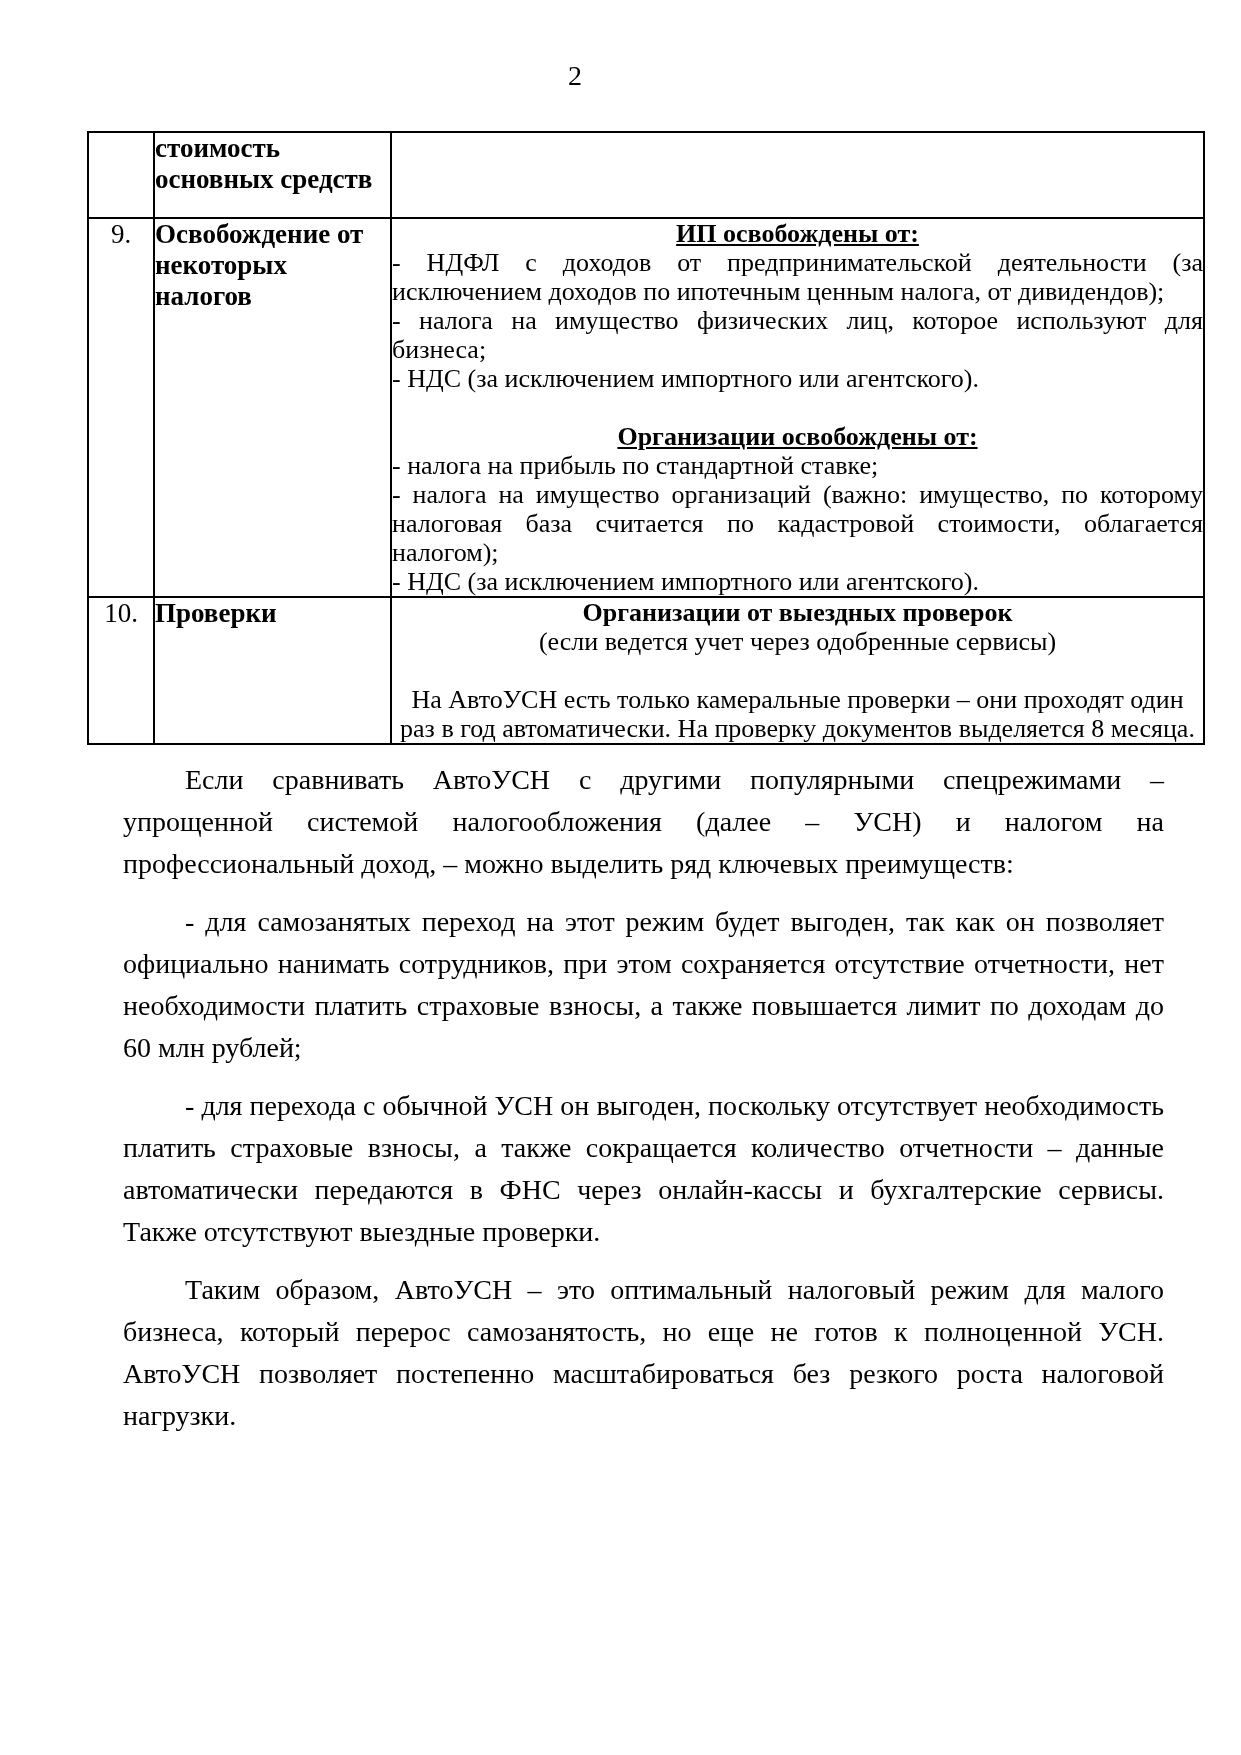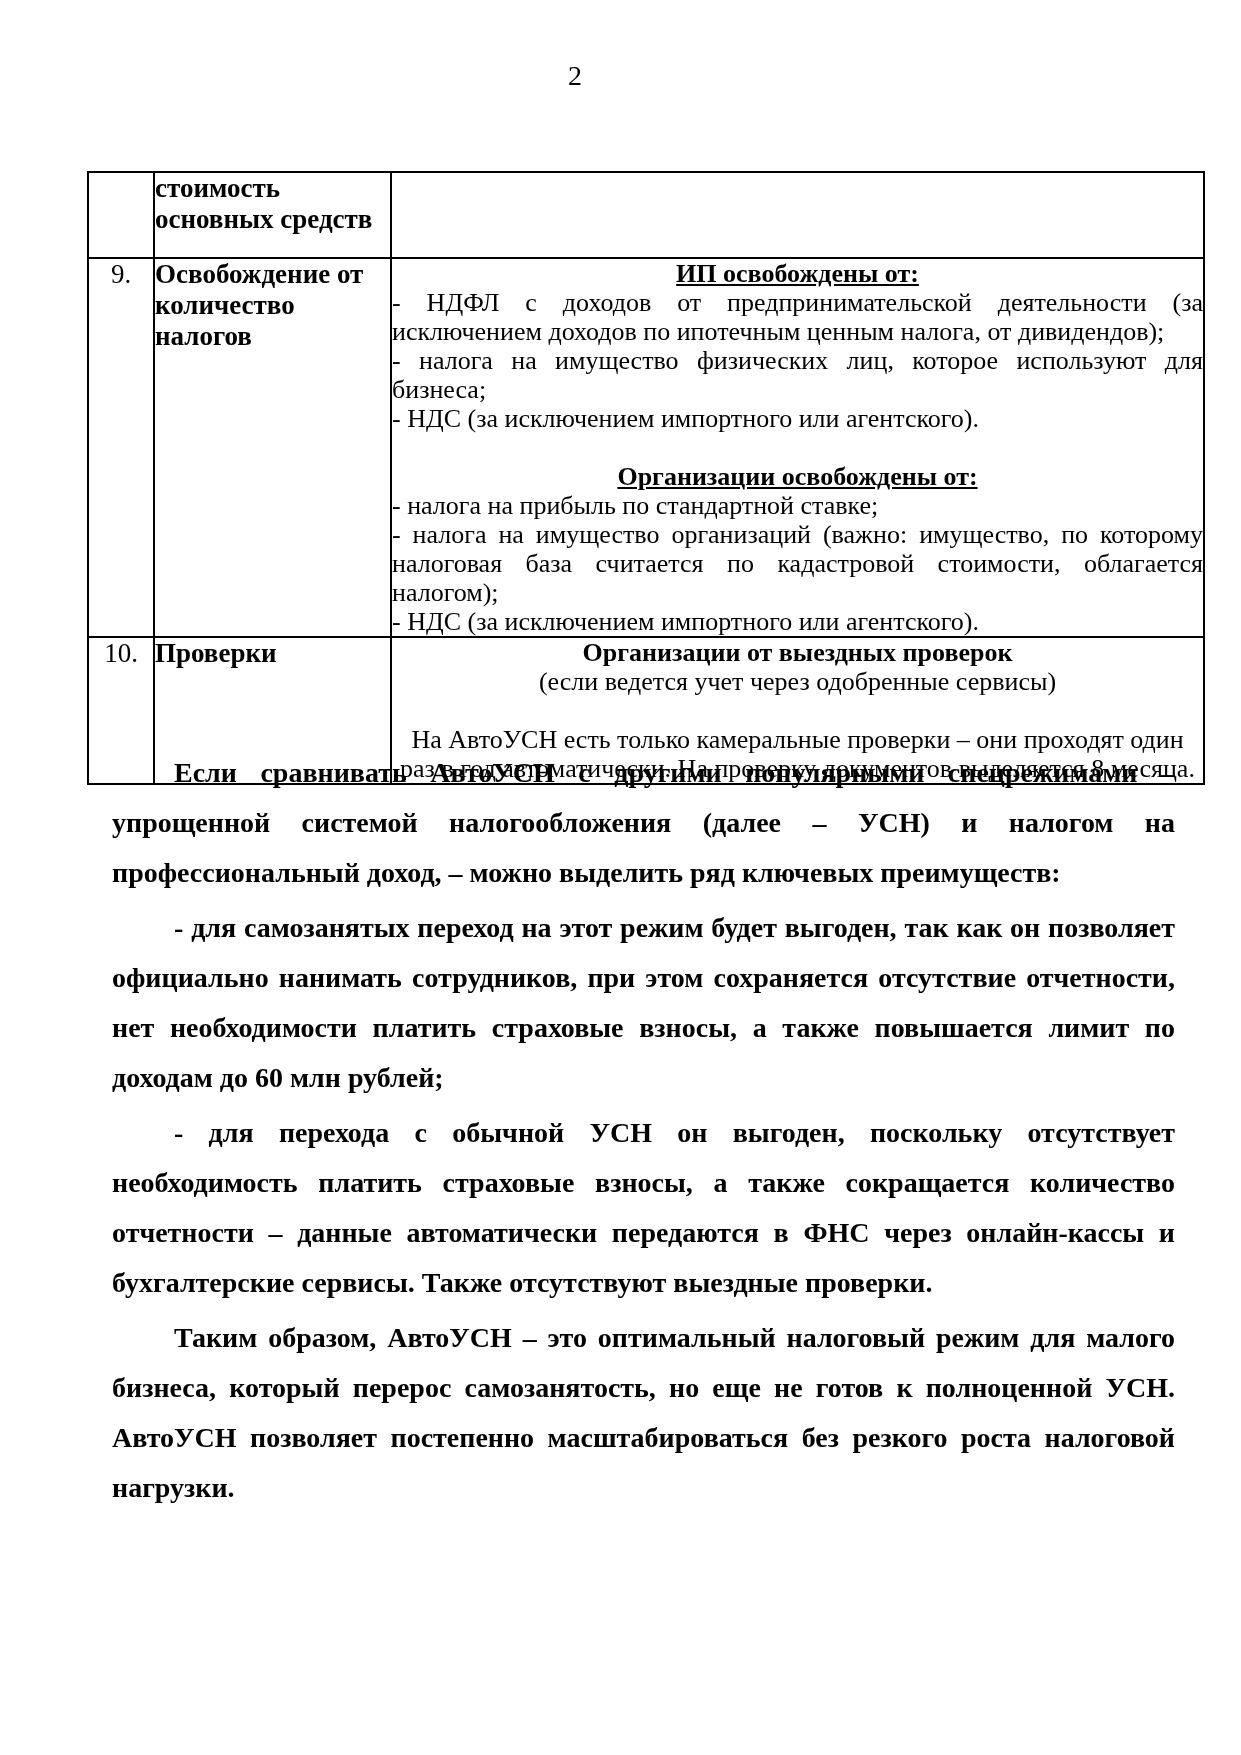--- a/index.html
+++ b/index.html
@@ -16,21 +16,20 @@
     left:0; top:60px; width:1150px;
     text-align:center;
     font-size:28px;
   }
   table.doc-table {
     position:absolute;
     left:87px; top:131px;
     width:1110px;
     border-collapse:collapse;
     table-layout:fixed;
-    margin-top:40px;
   }
   table.doc-table td {
     border:2px solid #000;
     vertical-align:top;
     padding:0;
   }
   td.c-num {
     width:64px;
     text-align:center;
     font-size:27px;
@@ -64,46 +63,45 @@
   }
   .blk-center { text-align:center; }
   .blk-just   { text-align:justify; }
   .blk-spacer { height:29px; }
   .body-text {
     position:absolute;
     left:107px; top:743px;
     width:1073px;
   }
   .body-text p {
-    margin:5px;
+    margin:16px;
     font-size:28px;
-    line-height:50px;
+    line-height:42px;
     text-align:justify;
     text-indent:62px;
-    font-weight:bold;
   }
 </style>
 </head>
 <body>
 
 <div class="page">
 
   <div class="page-number">2</div>
 
   <table class="doc-table">
     <tbody>
         <tr class="r-cont">
       <td class="c-num"></td>
       <td class="c-title">стоимость основных средств</td>
       <td class="c-content"></td>
     </tr>
 
     <tr class="r-nine">
       <td class="c-num">9.</td>
-      <td class="c-title">Освобождение от количество налогов</td>
+      <td class="c-title">Освобождение от некоторых налогов</td>
       <td class="c-content">
         <div class="blk-heading">ИП освобождены от:</div>
         <div class="blk-just">- НДФЛ с доходов от предпринимательской деятельности (за исключением доходов по ипотечным ценным налога, от дивидендов);</div>
         <div class="blk-just">- налога на имущество физических лиц, которое используют для бизнеса;</div>
         <div class="blk-just">- НДС (за исключением импортного или агентского).</div>
         <div class="blk-spacer"></div>
         <div class="blk-heading">Организации освобождены от:</div>
         <div class="blk-just">- налога на прибыль по стандартной ставке;</div>
         <div class="blk-just">- налога на имущество организаций (важно: имущество, по которому налоговая база считается по кадастровой стоимости, облагается налогом);</div>
         <div class="blk-just">- НДС (за исключением импортного или агентского).</div>

